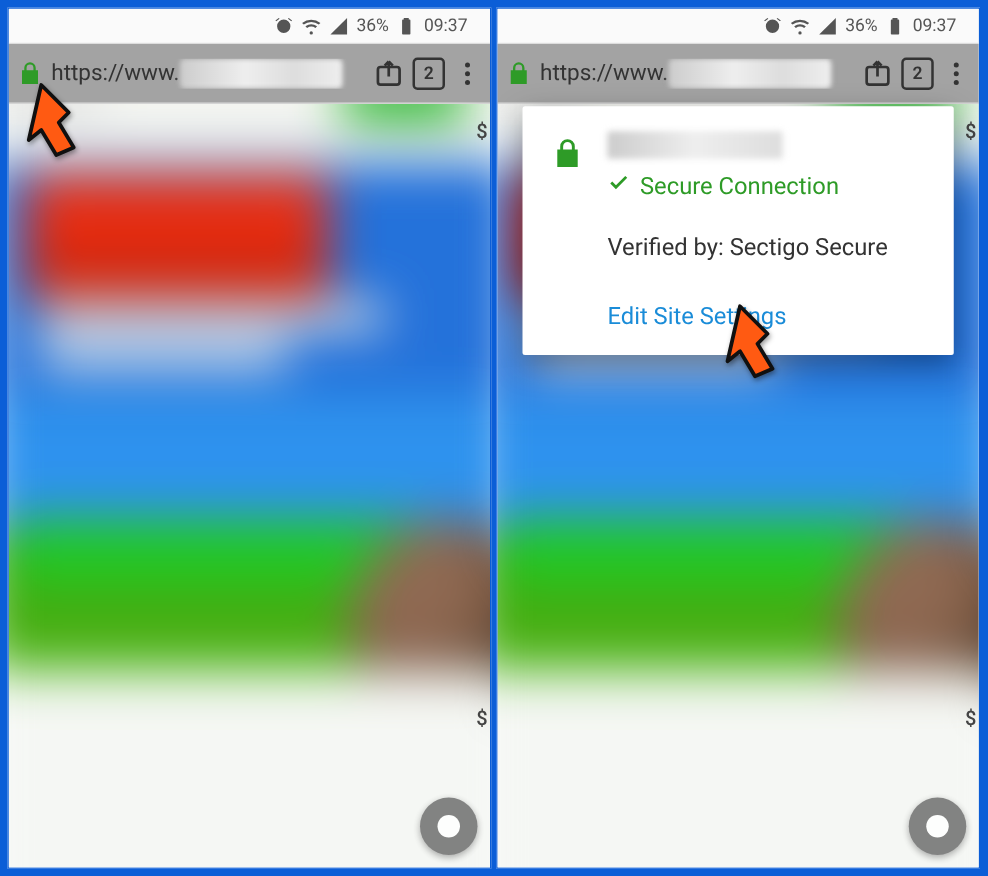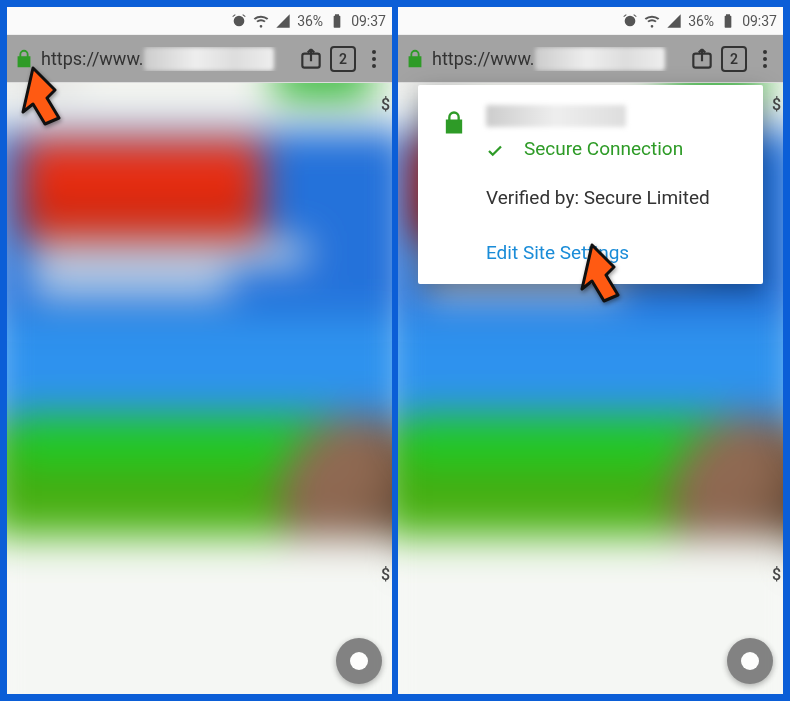--- a/index.html
+++ b/index.html
@@ -1,20 +1,20 @@
 <!DOCTYPE html>
 <html><head>
 <meta charset="utf-8">
 <style>
   *{box-sizing:border-box;margin:0;padding:0}
   body{background:#0b5ed7;font-family:Roboto,Arial,sans-serif;width:790px;height:701px;display:flex;gap:0;padding:6px}
   .phone{flex:1;height:100%;border:1px solid #0b5ed7;background:#fff;position:relative;overflow:hidden}
   .phone + .phone{margin-left:4px}
   
-  .status-bar{height:28px;background:#fafafa;display:flex;justify-content:flex-end;align-items:center;padding:0 6px;gap:6px;font-size:14px;color:#555;border-bottom:1px solid #eee}
+  .status-bar{height:28px;background:#fafafa;display:flex;justify-content:flex-end;align-items:center;padding:0 18px;gap:6px;font-size:14px;color:#555;border-bottom:1px solid #eee}
   .status-bar svg{fill:#555;width:16px;height:16px}
   .status-txt{font-size:14px;color:#555}
   
   .url-bar{height:48px;background:#a3a3a3;display:flex;align-items:center;padding:0 6px;gap:6px;border-bottom:1px solid #ddd;position:relative;z-index:50}
   .lock{color:#2e9b27;display:flex;align-items:center}
   .url-container{flex:1;display:flex;align-items:center;gap:0;overflow:hidden}
   .url-txt{font-size:18px;color:#333;white-space:nowrap}
   .domain-blur{width:130px;height:24px;border-radius:4px;background:linear-gradient(90deg,#ccc 0,#eee 40%,#ddd 70%,#eee 100%);filter:blur(2px)}
   .url-small{font-size:18px;color:#999;margin-left:2px}
   .tabs-box{width:26px;height:26px;border:2.5px solid #333;border-radius:4px;display:flex;align-items:center;justify-content:center;font-size:14px;font-weight:600;color:#333}
@@ -43,21 +43,21 @@
   .d1{top:88px}
   .d2{top:558px}
   
   .arrow{position:absolute;z-index:250;filter:drop-shadow(1px 2px 2px rgba(0,0,0,.4))}
   .arrow svg{display:block}
   
   .panel{position:absolute;left:20px;right:20px;top:78px;background:#fff;border-radius:2px;box-shadow:0 8px 24px rgba(0,0,0,.35);padding:20px 20px 20px 22px;z-index:200}
   .panel-row{display:flex;align-items:flex-start;gap:18px}
   .panel-lock{color:#2e9b27;margin-top:4px}
   .panel-title{width:140px;height:22px;background:linear-gradient(90deg,#ccc,#eee,#ddd);filter:blur(2.5px);border-radius:2px}
-  .secure{color:#2e9b27;font-size:19px;margin-top:10px;display:flex;align-items:flex-end;gap:20px}
+  .secure{color:#2e9b27;font-size:19px;margin-top:10px;display:flex;align-items:flex-start;gap:8px}
   .verified{color:#333;font-size:19px;margin-top:26px}
   .editlink{color:#1a8cd8;font-size:19px;margin-top:32px;cursor:pointer}
   .panel-body{margin-left:46px}
   
 </style>
 </head>
 <body>
 
 <div class="phone">
   <div class="status-bar">
@@ -212,21 +212,21 @@
         <div class="panel-title"></div>
         <div class="secure">
           <svg width="18" height="18" viewBox="0 0 24 24" fill="none" stroke="#2e9b27" stroke-width="3">
               <path d="M4 12l5 5L20 6"></path>
             </svg>
           <span>Secure Connection</span>
         </div>
       </div>
     </div>
     <div class="panel-body">
-      <div class="verified">Verified by: Secure Limited</div>
+      <div class="verified">Verified by: Sectigo Secure</div>
       <div class="editlink">Edit Site Settings</div>
     </div>
   </div>
 
   <div class="arrow" style="left:164px;top:232px">
     <svg width="70" height="80" viewBox="0 0 70 80">
       <path d="M30 6 L52 28 L44 36 L56 56 L42 62 L30 42 L20 50 Z" fill="#ff5a12" stroke="#101010" stroke-width="3" stroke-linejoin="round"></path>
     </svg>
   </div>
 </div>

